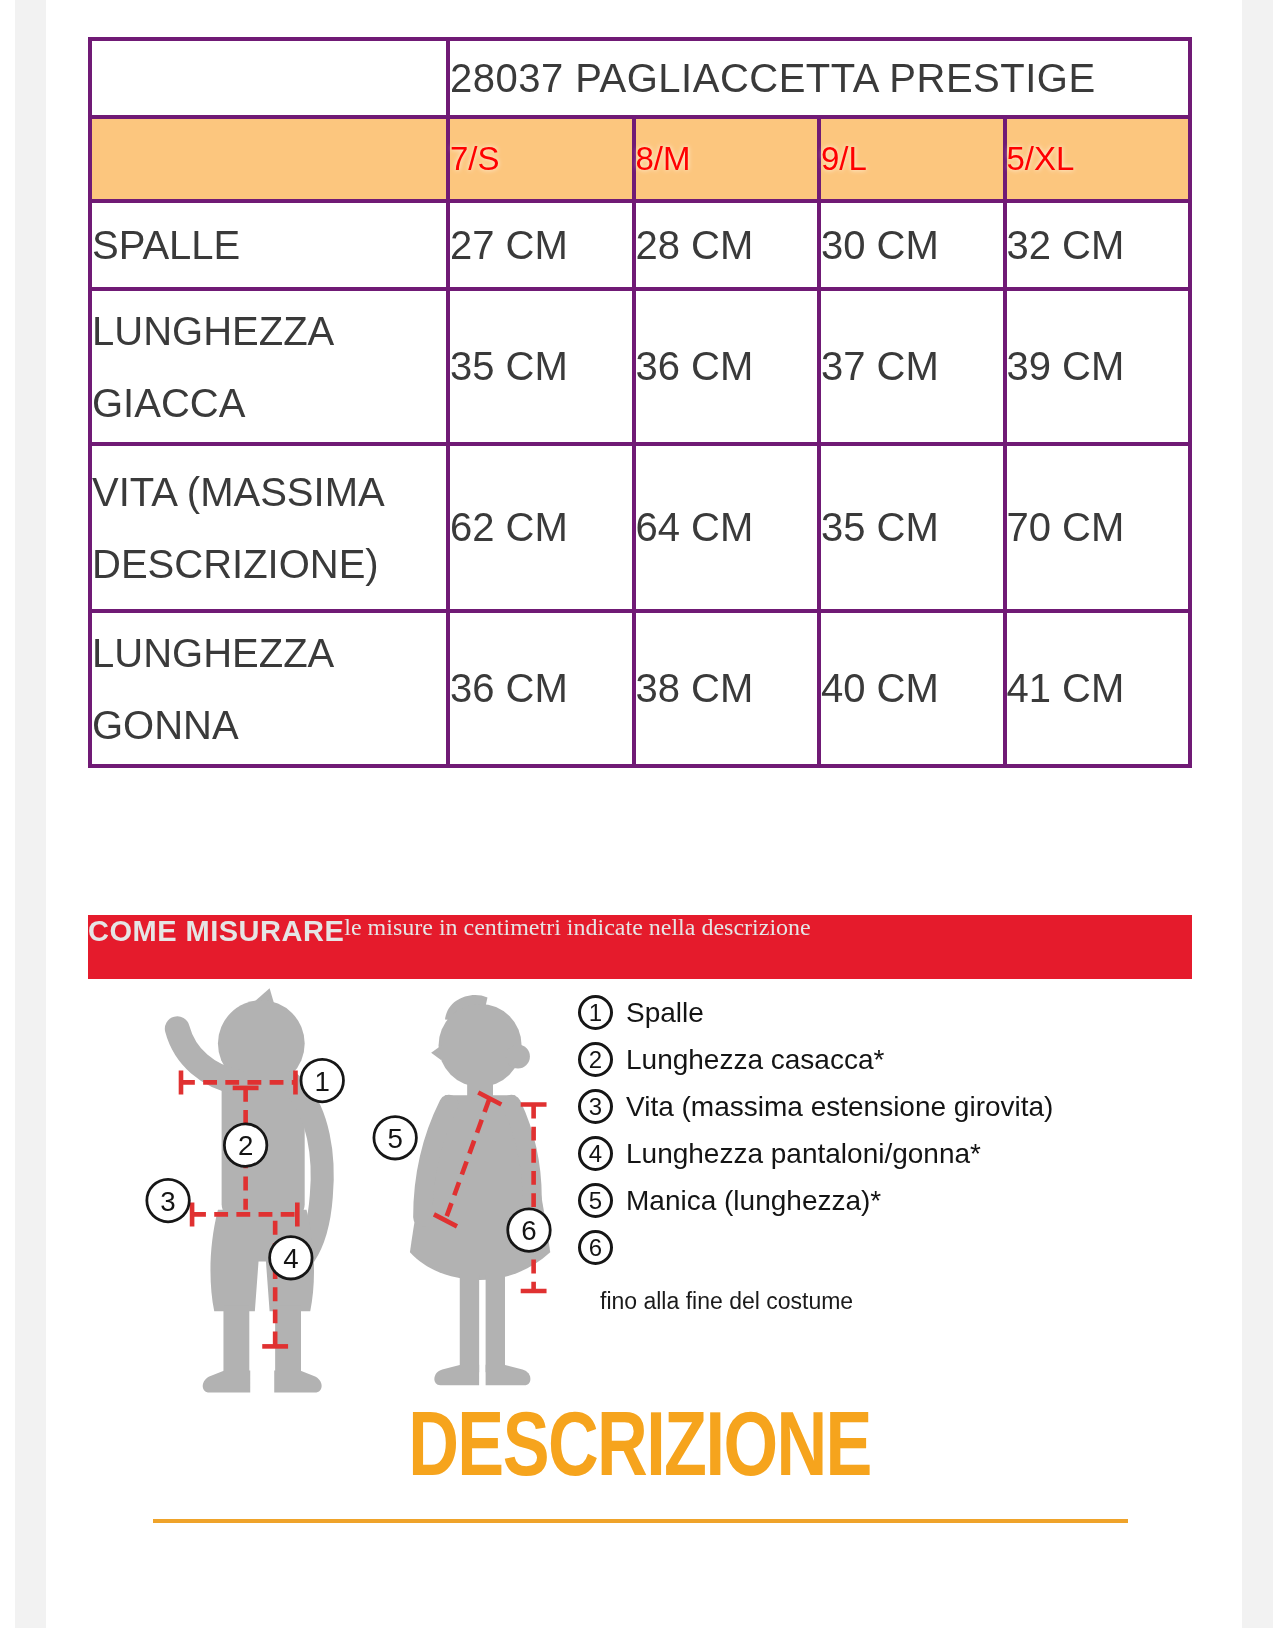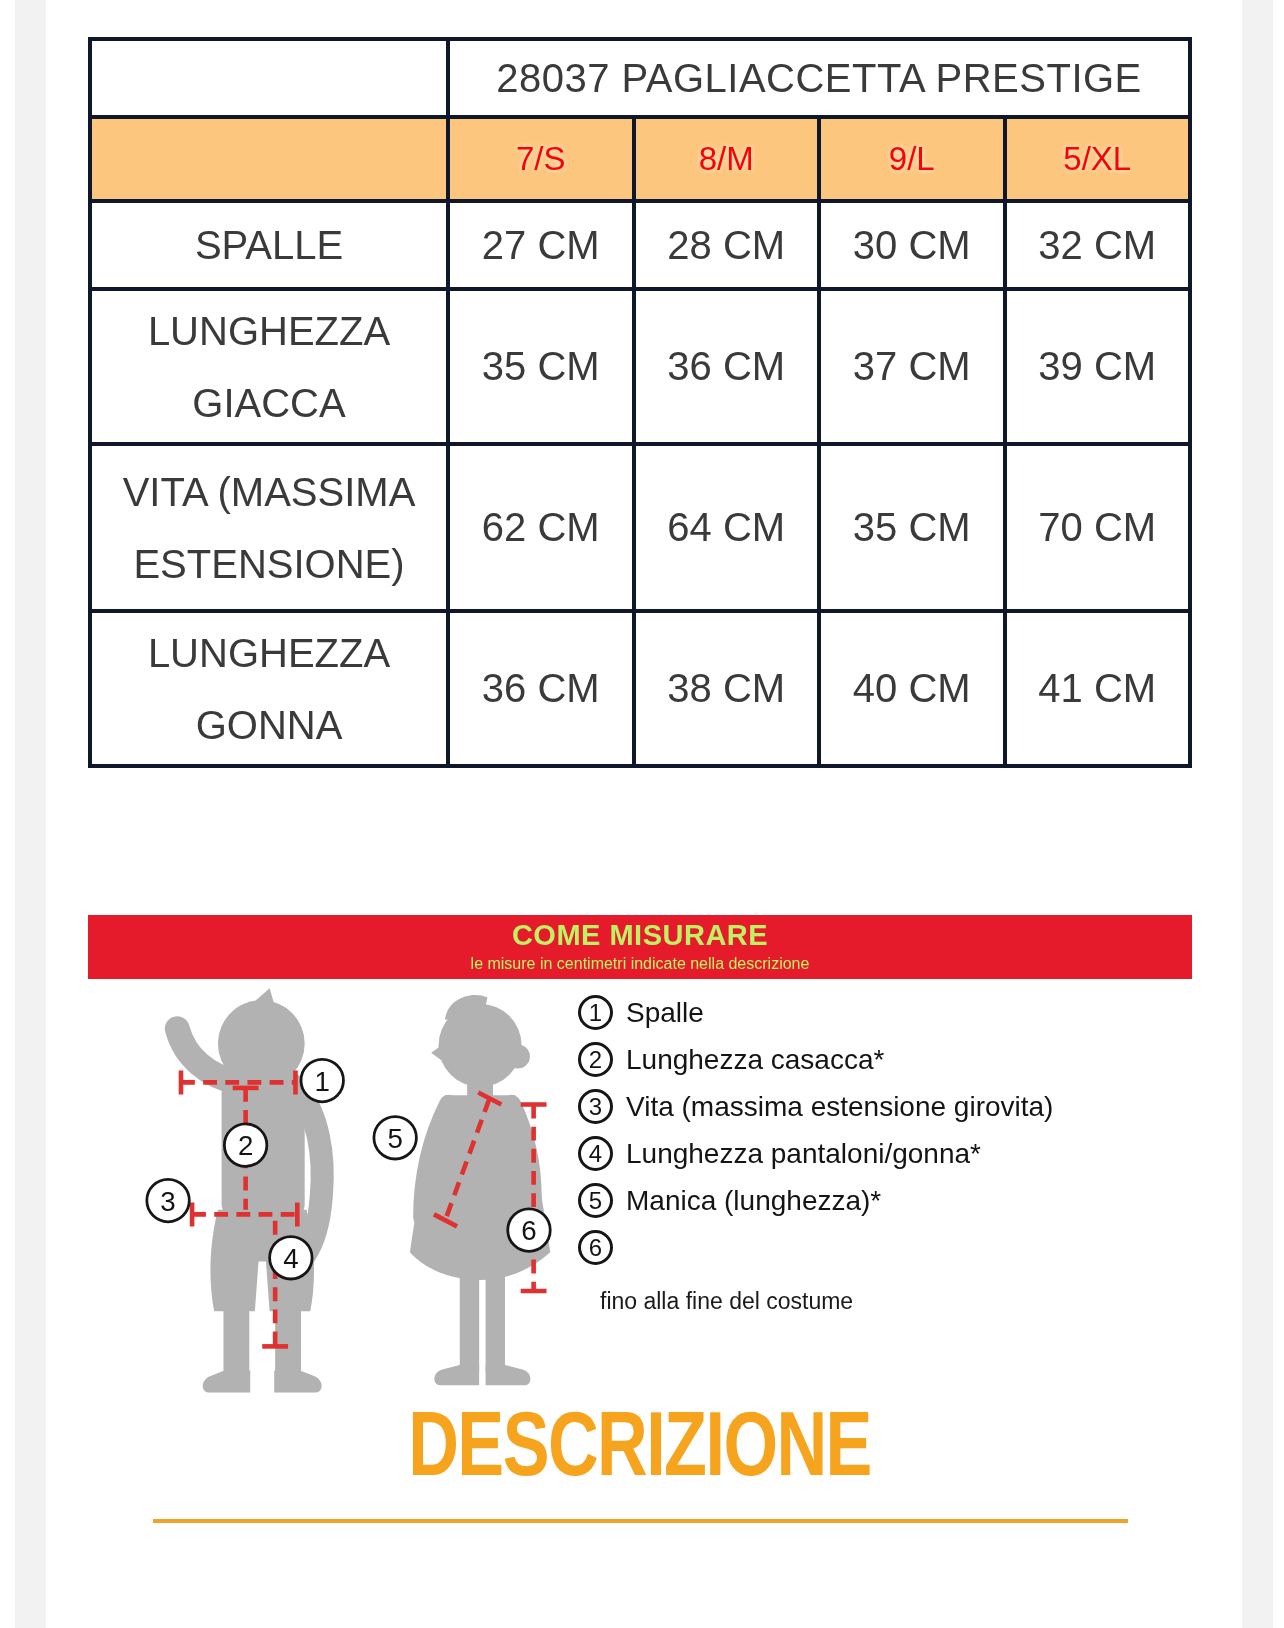--- a/index.html
+++ b/index.html
@@ -8,42 +8,42 @@
     font-family:"Liberation Sans",sans-serif;overflow:hidden;
   }
   .edge-strip{position:absolute;top:0;bottom:0;width:31px;background:#f2f2f2;}
   .edge-strip.left{left:15px;}
   .edge-strip.right{right:11px;}
   .content{position:absolute;left:88px;top:37px;width:1104px;}
 
   
   table.size-chart{border-collapse:collapse;table-layout:fixed;width:1104px;}
   table.size-chart td{
-    border:4px solid #0f172a;text-align:center;vertical-align:middle;
+    border:4px solid #701a75;text-align:left;vertical-align:middle;
     color:#3a3a3a;font-size:40px;background:#ffffff;padding:0;
   }
   col.c-label{width:358px;}
   tr.r-title td{height:74px;}
   td.title-cell{color:#f8c38c;font-size:37px;letter-spacing:0.5px;}
   tr.r-sizes td{height:80px;background:#fcc67e;color:#ff0000;font-weight:normal;font-size:33px;
     text-shadow:0 0 5px rgba(255,255,255,.9);}
   tr.r-spalle td{height:84px;}
   tr.r-manica td{height:78px;}
   tr.r-giacca td{height:151px;}
   tr.r-vita td{height:163px;}
   tr.r-gonna td{height:151px;}
   td.label-cell span{display:block;line-height:1.8;}
 
   
   .banner{
-    margin-top:147px;height:64px;background:#e51b2c;color:#bef264;
-    text-align:center;display:flex;flex-direction:column;justify-content:center;
+    margin-top:147px;height:64px;background:#e51b2c;color:#e5e5e5;
+    text-align:center;display:flex;flex-direction:row;
   }
   .banner-title{font-size:29px;font-weight:bold;line-height:33px;letter-spacing:0.5px;}
-  .banner-sub{font-size:16px;line-height:24px;}
+  .banner-sub{font-size:24px;line-height:24px;font-family:Liberation Serif, serif;}
 
   
   .measure-body{display:flex;align-items:flex-start;}
   .figure-wrap{flex:none;margin-left:12px;}
   .figure-wrap svg{display:block;}
   .legend{flex:1;padding-left:4px;padding-top:16px;}
   .legend-item{display:flex;align-items:center;margin-bottom:12px;color:#141414;font-size:28px;}
   .num-circle{
     flex:none;width:35px;height:35px;border:3px solid #161616;border-radius:50%;
     display:inline-flex;align-items:center;justify-content:center;
@@ -104,21 +104,21 @@
           <span>GIACCA</span>
         </td>
         <td>35 CM</td>
         <td>36 CM</td>
         <td>37 CM</td>
         <td>39 CM</td>
       </tr>
       <tr class="r-vita">
         <td class="label-cell">
           <span>VITA (MASSIMA</span>
-          <span>ESTENSIONE)</span>
+          <span>DESCRIZIONE)</span>
         </td>
         <td>62 CM</td>
         <td>64 CM</td>
         <td>35 CM</td>
         <td>70 CM</td>
       </tr>
       <tr class="r-gonna">
         <td class="label-cell">
           <span>LUNGHEZZA</span>
           <span>GONNA</span>

